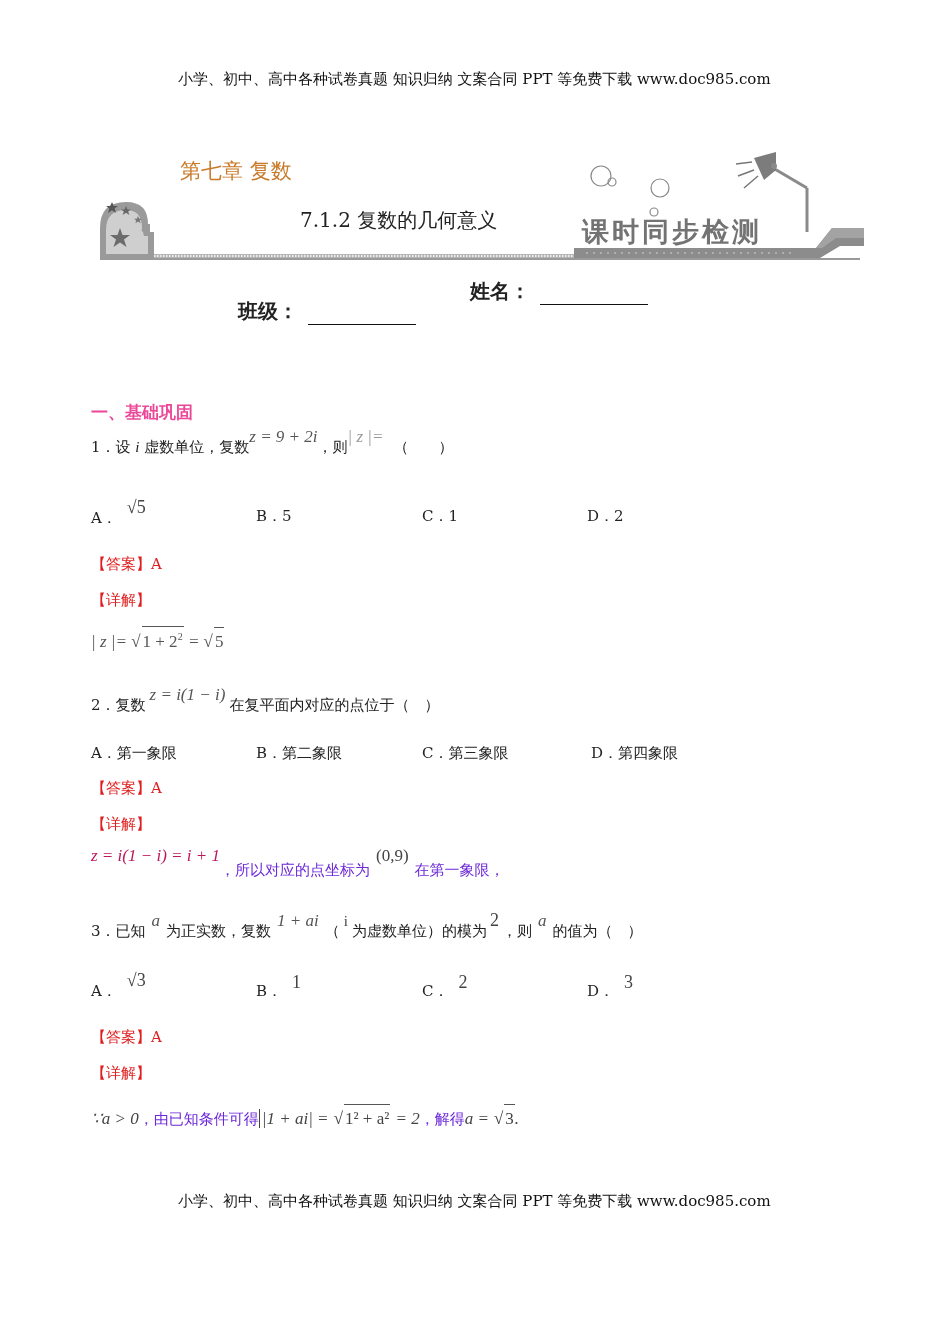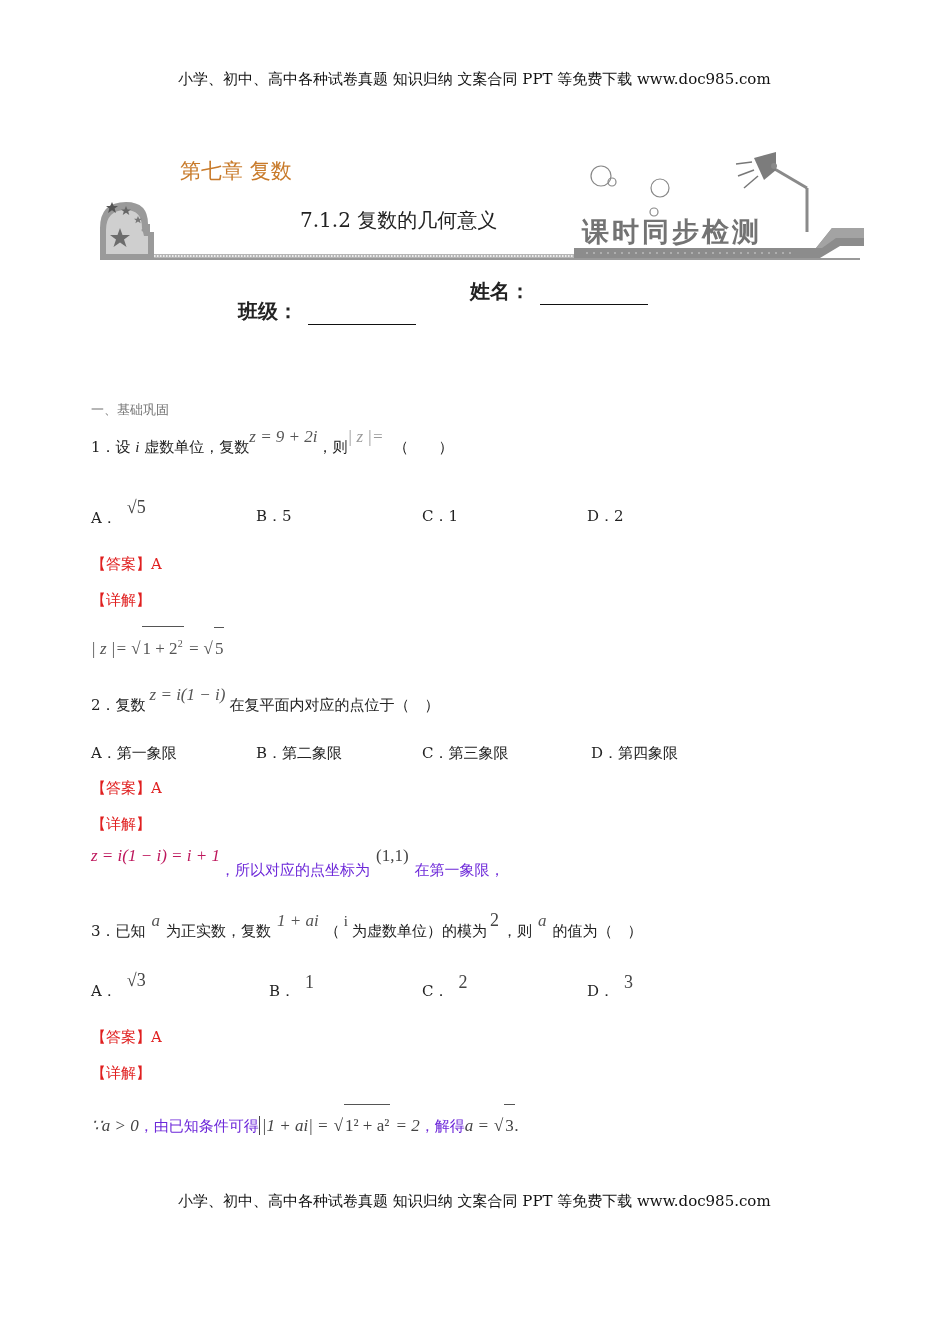--- a/index.html
+++ b/index.html
@@ -5,29 +5,29 @@
     html, body { margin: 0; padding: 0; background: #ffffff; }
     body { width: 950px; height: 1344px; position: relative; overflow: hidden;
            font-family: "DejaVu Serif", "Liberation Serif", serif; color: #222; }
     .abs { position: absolute; white-space: nowrap; }
     .hdr-footer { font-size: 15px; color: #111; font-family: "DejaVu Serif", serif; letter-spacing: 0px; }
     .chapter { font-size: 21px; color: #c87a2a; }
     .lesson { font-size: 20px; color: #222; margin-left: 38px; }
     .brand { font-size: 27px; color: #737373; font-weight: bold; letter-spacing: 3px; }
     .field-label { font-size: 20px; color: #222; font-weight: bold; }
     .blank { display: inline-block; width: 108px; border-bottom: 1.5px solid #111; height: 20px; vertical-align: bottom; margin-left: 10px; }
-    .section { font-size: 13px; font-weight: normal; color: #737373; font-family: "DejaVu Sans", sans-serif; }
+    .section { font-size: 17px; font-weight: bold; color: #ec4899; font-family: "DejaVu Sans", sans-serif; }
     .q { font-size: 15px; color: #222; }
     .math { font-family: "Liberation Serif", "DejaVu Serif", serif; font-style: italic; color: #555; font-size: 17px; }
     .math-up { position: relative; top: -10px; }
     .mnum { font-family: "Liberation Serif", serif; color: #444; font-size: 18px; }
     .opt { font-size: 15px; color: #222; }
     .red { color: #6d28d9; }
     .tag { font-size: 15px; color: #e02020; }
-    .sqrt { display: inline-block; border-top: 1px solid #555; padding: 11px 1px; margin-left: 1px; font-style: normal; }
+    .sqrt { display: inline-block; border-top: 1px solid #555; padding: 4px 1px; margin-left: 1px; font-style: normal; }
     sup { font-size: 10px; }
   </style>
 </head>
 <body>
 
 <div class="abs hdr-footer" style="left:178px; top:70px;">小学、初中、高中各种试卷真题 知识归纳 文案合同 PPT 等免费下载   www.doc985.com</div>
 
 <div class="abs" style="left:96px; top:140px; width:768px; height:125px;">
   <svg width="768" height="125" viewBox="0 0 768 125">
 
@@ -101,29 +101,29 @@
 </div>
 <div class="abs opt" style="left:91px; top:744px; width:700px; height:20px;">
   <span class="abs" style="left:0;"><span>A．</span><span>第一象限</span></span>
   <span class="abs" style="left:165px;"><span>B．</span><span>第二象限</span></span>
   <span class="abs" style="left:331px;"><span>C．</span><span>第三象限</span></span>
   <span class="abs" style="left:500px;text-align:center;"><span>D．</span><span>第四象限</span></span>
 </div>
 <div class="abs tag" style="left:91px; top:779px;"><span>【答案】</span><span>A</span></div>
 <div class="abs tag" style="left:91px; top:815px;">【详解】</div>
 <div class="abs" style="left:91px; top:846px;">
-  <span class="math" style="color:#be185d">z = i(1 − i) = i + 1</span><span class="red q" style="position:relative;top:14px">，所以对应的点坐标为</span><span class="mnum" style="margin:0 6px;font-size:17px">(1,1)</span><span class="red q" style="position:relative;top:14px">在第一象限，</span>
+  <span class="math" style="color:#be185d">z = i(1 − i) = i + 1</span><span class="red q" style="position:relative;top:14px">，所以对应的点坐标为</span><span class="mnum" style="margin:0 6px;font-size:17px">(0,9)</span><span class="red q" style="position:relative;top:14px">在第一象限，</span>
 </div>
 
 <div class="abs q" style="left:91px; top:920px;">
   <span>3．</span><span>已知</span><span class="math math-up" style="margin:0 6px">a</span><span>为正实数，复数</span><span class="math math-up" style="margin:0 6px">1 + ai</span><span>（</span><span class="mnum math-up" style="margin:0 4px;font-size:15px">i</span><span>为虚数单位）的模为</span><span class="mnum math-up" style="margin:0 3px">2</span><span>，则</span><span class="math math-up" style="margin:0 6px">a</span><span>的值为（　）</span>
 </div>
 <div class="abs opt" style="left:91px; top:968px; width:700px; height:30px;">
   <span class="abs" style="left:0; top:12px;"><span>A．</span><span class="mnum" style="position:relative;top:-10px;margin-left:10px">√3</span></span>
-  <span class="abs" style="left:178px; top:12px;"><span>B．</span><span class="mnum" style="position:relative;top:-8px;margin-left:10px">1</span></span>
+  <span class="abs" style="left:165px; top:12px;"><span>B．</span><span class="mnum" style="position:relative;top:-8px;margin-left:10px">1</span></span>
   <span class="abs" style="left:331px; top:12px;"><span>C．</span><span class="mnum" style="position:relative;top:-8px;margin-left:10px">2</span></span>
   <span class="abs" style="left:496px; top:12px;"><span>D．</span><span class="mnum" style="position:relative;top:-8px;margin-left:10px">3</span></span>
 </div>
 <div class="abs tag" style="left:91px; top:1028px;"><span>【答案】</span><span>A</span></div>
 <div class="abs tag" style="left:91px; top:1064px;">【详解】</div>
 <div class="abs" style="left:91px; top:1104px;">
   <span class="math" style="color:#444">∵a &gt; 0</span><span class="red q">，由已知条件可得</span><span class="math" style="color:#444;border-left:1px solid #444;padding-left:2px">|1 + ai| =</span> <span class="math" style="color:#444">√</span><span class="math sqrt" style="color:#444">1² + a²</span> <span class="math" style="color:#444">= 2</span><span class="red q">，解得</span><span class="math" style="color:#444">a =</span> <span class="math" style="color:#444">√</span><span class="math sqrt" style="color:#444">3</span><span class="math" style="color:#444">.</span>
 </div>
 
 <div class="abs hdr-footer" style="left:178px; top:1192px;">小学、初中、高中各种试卷真题 知识归纳 文案合同 PPT 等免费下载   www.doc985.com</div>

